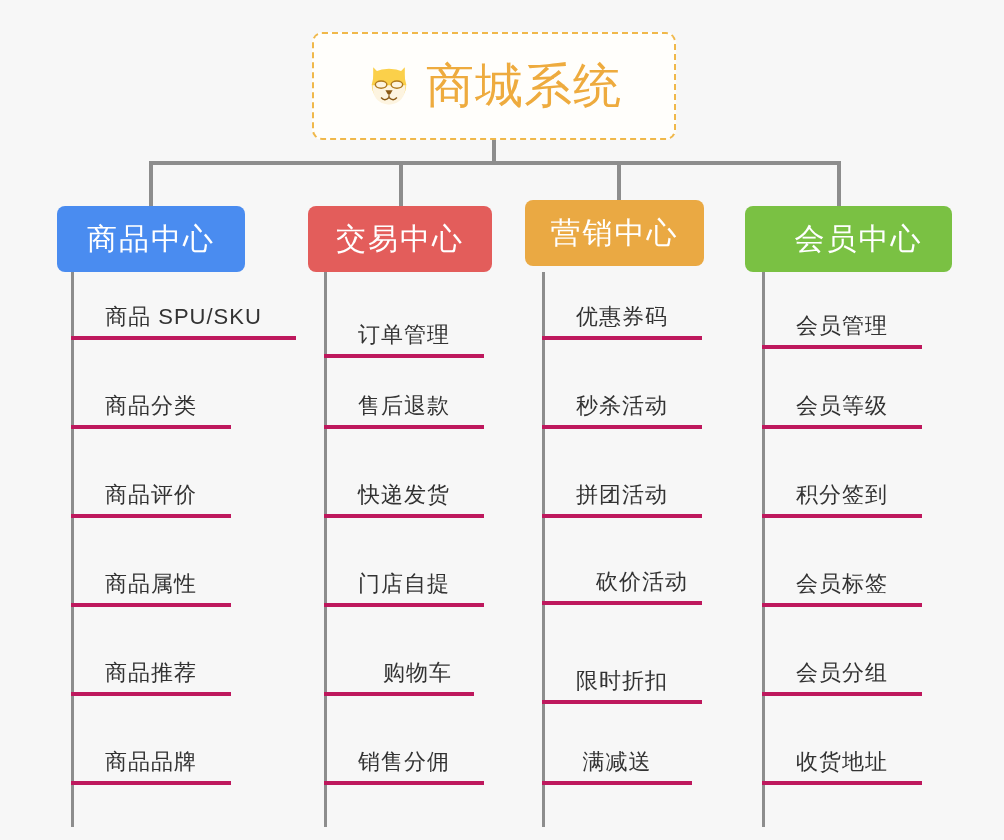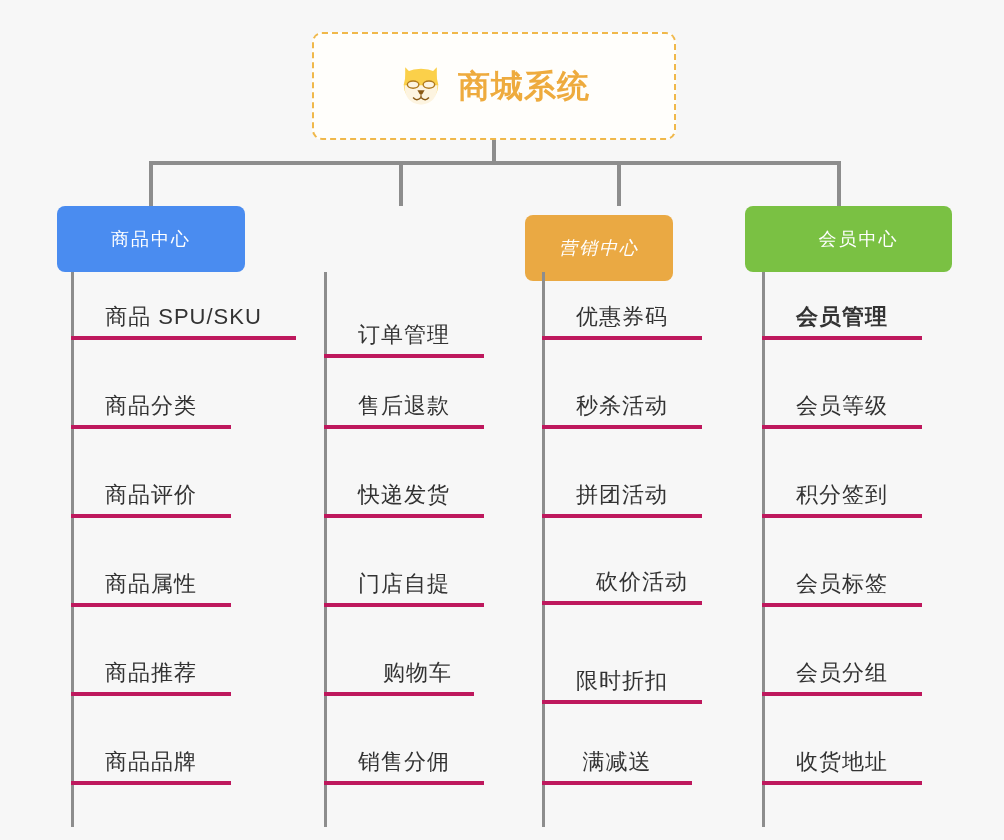--- a/index.html
+++ b/index.html
@@ -30,25 +30,24 @@
     box-sizing: border-box;
     background: #fffefb;
     border: 2px dashed #f0b84a;
     border-radius: 10px;
     display: flex;
     align-items: center;
     justify-content: center;
     gap: 14px;
   }
   .root-title {
-    font-size: 32px;
+    font-size: 48px;
     color: #eeab3e;
     letter-spacing: 1px;
     line-height: 1;
-    font-weight: bold;
   }
   .root-icon {
     width: 46px;
     height: 46px;
     display: block;
   }
 
   
   .line {
     position: absolute;
@@ -59,21 +58,21 @@
 
   
   .cat-header {
     position: absolute;
     height: 66px;
     border-radius: 8px;
     display: flex;
     align-items: center;
     justify-content: center;
     color: #ffffff;
-    font-size: 18px;
+    font-size: 30px;
     letter-spacing: 2px;
   }
 
   
   .leaf-col {
     position: absolute;
     top: 272px;
   }
   .leaf-spine {
     position: absolute;
@@ -129,21 +128,24 @@
   <div class="line h-line" style="left:149px; top:161px; width:692px;"></div>
 
   <div class="line v-line" style="left:149px; top:161px; height:45px;"></div>
   <div class="line v-line" style="left:399px; top:161px; height:45px;"></div>
   <div class="line v-line" style="left:617px; top:161px; height:45px;"></div>
   <div class="line v-line" style="left:837px; top:161px; height:45px;"></div>
 
   <div class="cat-header" style="left: 57px; top: 206px; width: 188px; background: rgb(74, 140, 240);">
     <span>商品中心</span>
   </div>
-  <div class="cat-header" style="left: 525px; top: 215px; width: 148px; background: rgb(234, 169, 67); font-style: italic;">
+  <div class="cat-header" style="left: 308px; top: 206px; width: 184px; background: rgb(227, 93, 91);">
+    <span>交易中心</span>
+  </div>
+  <div class="cat-header" style="left: 525px; top: 200px; width: 179px; background: rgb(234, 169, 67);">
     <span>营销中心</span>
   </div>
   <div class="cat-header" style="left: 745px; top: 206px; width: 187px; background: rgb(122, 193, 67); padding-left: 20px;">
     <span>会员中心</span>
   </div>
 
   <div class="leaf-col" style="left:71px;">
     <div class="leaf-spine" style="height:555px;"></div>
   <div class="leaf-item" style="top: 0px; width: 225px;">
         <span class="leaf-label">商品 SPU/SKU</span>
@@ -201,21 +203,21 @@
       </div>
       <div class="leaf-item" style="top: 364px; width: 160px;">
         <span class="leaf-label">限时折扣</span>
       </div>
       <div class="leaf-item" style="top: 445px; width: 150px;">
         <span class="leaf-label">满减送</span>
       </div>
     </div>
   <div class="leaf-col" style="left:762px;">
     <div class="leaf-spine" style="height:555px;"></div>
-  <div class="leaf-item" style="top: 0px; width: 160px; font-weight: bold;">
+  <div class="leaf-item" style="top: 9px; width: 160px;">
         <span class="leaf-label">会员管理</span>
       </div>
       <div class="leaf-item" style="top: 89px; width: 160px;">
         <span class="leaf-label">会员等级</span>
       </div>
       <div class="leaf-item" style="top: 178px; width: 160px;">
         <span class="leaf-label">积分签到</span>
       </div>
       <div class="leaf-item" style="top: 267px; width: 160px;">
         <span class="leaf-label">会员标签</span>

